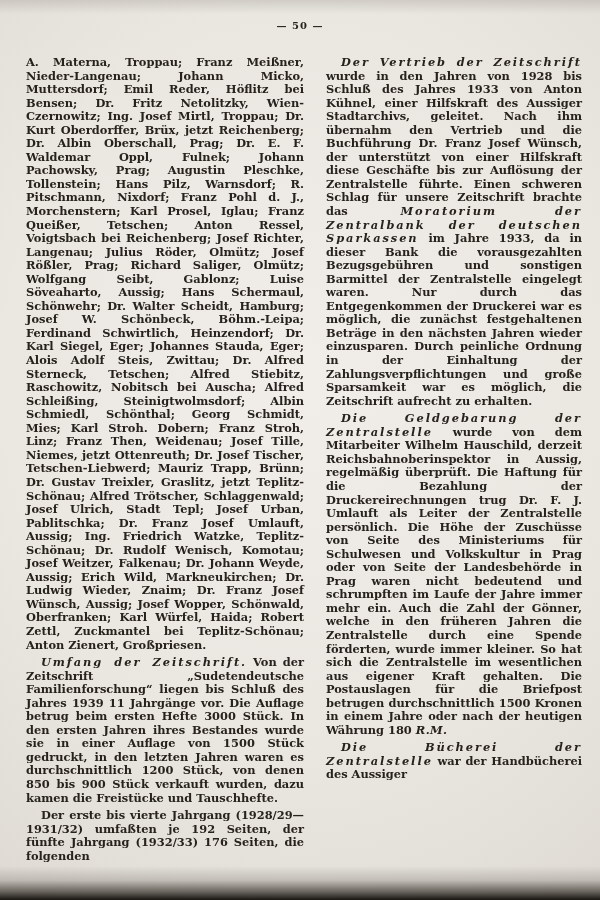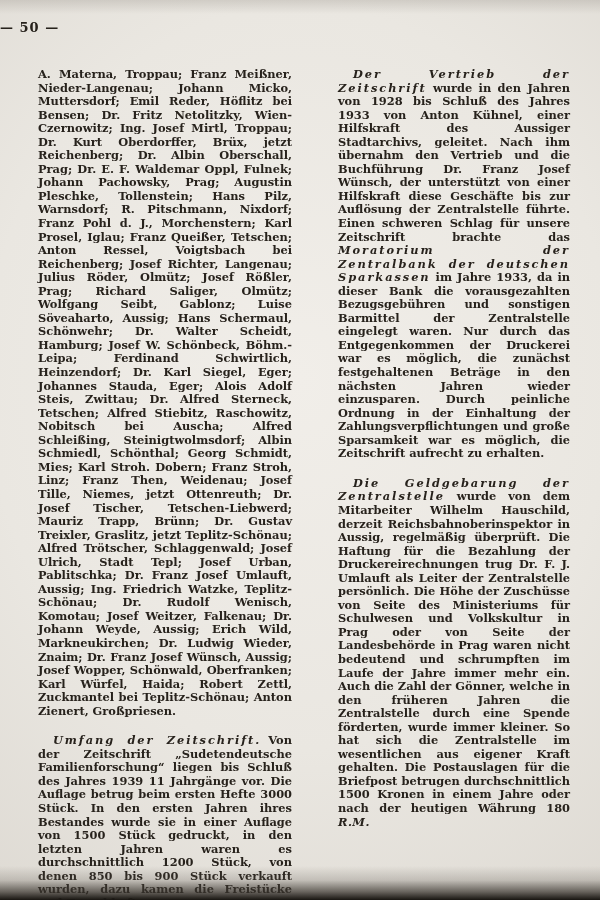--- a/index.html
+++ b/index.html
@@ -7,37 +7,37 @@
     position:relative;
     width:600px;height:900px;
     overflow:hidden;
     background:
       radial-gradient(ellipse 95% 75% at 50% 42%, #f1eee9 0%, #eae7e1 55%, #dcd8d1 100%);
     font-family:"DejaVu Serif","Liberation Serif",serif;
     color:#27221c;
   }
   .pageno{
     position:absolute;top:20px;left:0;width:100%;
-    font-size:13px;font-weight:bold;
+    text-align:center;font-size:10px;font-weight:bold;
     letter-spacing:1px;
   }
   .cols{
     position:absolute;top:52px;left:22px;
     display:flex;gap:14px;
   }
   .col{
     text-align:justify;
     font-weight:bold;
     font-size:11.4px;
     line-height:13.55px;
     -webkit-hyphens:auto;hyphens:auto;
   }
   .col-left{width:286px;}
   .col-right{width:264px;}
-  p.para{margin:16px;padding:0;}
+  p.para{margin:4px;padding:0;}
   p.para.indent{text-indent:15px;}
   .seg-spaced{letter-spacing:0.17em;word-spacing:0.28em;font-style:italic;}
   .seg-italic{font-style:italic;letter-spacing:0.04em;}
   .bottom-shade{
     position:absolute;left:0;bottom:0;width:600px;height:34px;
     background:linear-gradient(to bottom,
       rgba(92,86,78,0) 0%,
       rgba(92,86,78,0.25) 42%,
       rgba(56,51,45,0.72) 76%,
       #181511 100%);
@@ -52,20 +52,22 @@
 </head>
 <body>
 
 <div class="page">
   <div class="top-shade"></div>
   <div class="pageno">— 50 —</div>
   <div class="cols">
     <div class="col col-left" id="col-left">
         <p class="para"><span class="seg-normal">A. Materna, Troppau; Franz Meißner, Nieder-Langenau; Johann Micko, Muttersdorf; Emil Reder, Höflitz bei Bensen; Dr. Fritz Netolitzky, Wien-Czernowitz; Ing. Josef Mirtl, Troppau; Dr. Kurt Oberdorffer, Brüx, jetzt Reichenberg; Dr. Albin Oberschall, Prag; Dr. E. F. Waldemar Oppl, Fulnek; Johann Pachowsky, Prag; Augustin Pleschke, Tollenstein; Hans Pilz, Warnsdorf; R. Pitschmann, Nixdorf; Franz Pohl d. J., Morchenstern; Karl Prosel, Iglau; Franz Queißer, Tetschen; Anton Ressel, Voigtsbach bei Reichenberg; Josef Richter, Langenau; Julius Röder, Olmütz; Josef Rößler, Prag; Richard Saliger, Olmütz; Wolfgang Seibt, Gablonz; Luise Söveaharto, Aussig; Hans Schermaul, Schönwehr; Dr. Walter Scheidt, Hamburg; Josef W. Schönbeck, Böhm.-Leipa; Ferdinand Schwirtlich, Heinzendorf; Dr. Karl Siegel, Eger; Johannes Stauda, Eger; Alois Adolf Steis, Zwittau; Dr. Alfred Sterneck, Tetschen; Alfred Stiebitz, Raschowitz, Nobitsch bei Auscha; Alfred Schleißing, Steinigtwolmsdorf; Albin Schmiedl, Schönthal; Georg Schmidt, Mies; Karl Stroh. Dobern; Franz Stroh, Linz; Franz Then, Weidenau; Josef Tille, Niemes, jetzt Ottenreuth; Dr. Josef Tischer, Tetschen-Liebwerd; Mauriz Trapp, Brünn; Dr. Gustav Treixler, Graslitz, jetzt Teplitz-Schönau; Alfred Trötscher, Schlaggenwald; Josef Ulrich, Stadt Tepl; Josef Urban, Pablitschka; Dr. Franz Josef Umlauft, Aussig; Ing. Friedrich Watzke, Teplitz-Schönau; Dr. Rudolf Wenisch, Komotau; Josef Weitzer, Falkenau; Dr. Johann Weyde, Aussig; Erich Wild, Markneukirchen; Dr. Ludwig Wieder, Znaim; Dr. Franz Josef Wünsch, Aussig; Josef Wopper, Schönwald, Oberfranken; Karl Würfel, Haida; Robert Zettl, Zuckmantel bei Teplitz-Schönau; Anton Zienert, Großpriesen.</span></p>
         <p class="para indent"><span class="seg-spaced">Umfang der Zeitschrift.</span><span class="seg-normal"> Von der Zeitschrift „Sudetendeutsche Familienforschung“ liegen bis Schluß des Jahres 1939 11 Jahrgänge vor. Die Auflage betrug beim ersten Hefte 3000 Stück. In den ersten Jahren ihres Bestandes wurde sie in einer Auflage von 1500 Stück gedruckt, in den letzten Jahren waren es durchschnittlich 1200 Stück, von denen 850 bis 900 Stück verkauft wurden, dazu kamen die Freistücke und Tauschhefte.</span></p>
+        <p class="para indent"><span class="seg-normal">Der erste bis vierte Jahrgang (1928/29—1931/32) umfaßten je 192 Seiten, der fünfte Jahrgang (1932/33) 176 Seiten, die folgenden</span></p>
       </div>
     <div class="col col-right" id="col-right">
         <p class="para indent"><span class="seg-spaced">Der Vertrieb der Zeitschrift</span><span class="seg-normal"> wurde in den Jahren von 1928 bis Schluß des Jahres 1933 von Anton Kühnel, einer Hilfskraft des Aussiger Stadtarchivs, geleitet. Nach ihm übernahm den Vertrieb und die Buchführung Dr. Franz Josef Wünsch, der unterstützt von einer Hilfskraft diese Geschäfte bis zur Auflösung der Zentralstelle führte. Einen schweren Schlag für unsere Zeitschrift brachte das </span><span class="seg-spaced">Moratorium der Zentralbank der deutschen Sparkassen</span><span class="seg-normal"> im Jahre 1933, da in dieser Bank die vorausgezahlten Bezugsgebühren und sonstigen Barmittel der Zentralstelle eingelegt waren. Nur durch das Entgegenkommen der Druckerei war es möglich, die zunächst festgehaltenen Beträge in den nächsten Jahren wieder einzusparen. Durch peinliche Ordnung in der Einhaltung der Zahlungsverpflichtungen und große Sparsamkeit war es möglich, die Zeitschrift aufrecht zu erhalten.</span></p>
         <p class="para indent"><span class="seg-spaced">Die Geldgebarung der Zentralstelle</span><span class="seg-normal"> wurde von dem Mitarbeiter Wilhelm Hauschild, derzeit Reichsbahnoberinspektor in Aussig, regelmäßig überprüft. Die Haftung für die Bezahlung der Druckereirechnungen trug Dr. F. J. Umlauft als Leiter der Zentralstelle persönlich. Die Höhe der Zuschüsse von Seite des Ministeriums für Schulwesen und Volkskultur in Prag oder von Seite der Landesbehörde in Prag waren nicht bedeutend und schrumpften im Laufe der Jahre immer mehr ein. Auch die Zahl der Gönner, welche in den früheren Jahren die Zentralstelle durch eine Spende förderten, wurde immer kleiner. So hat sich die Zentralstelle im wesentlichen aus eigener Kraft gehalten. Die Postauslagen für die Briefpost betrugen durchschnittlich 1500 Kronen in einem Jahre oder nach der heutigen Währung 180 </span><span class="seg-italic">R.M.</span></p>
+        <p class="para indent"><span class="seg-spaced">Die Bücherei der Zentralstelle</span><span class="seg-normal"> war der Handbücherei des Aussiger</span></p>
       </div>
   </div>
   <div class="bottom-shade"></div>
 </div>
 
 </body></html>

